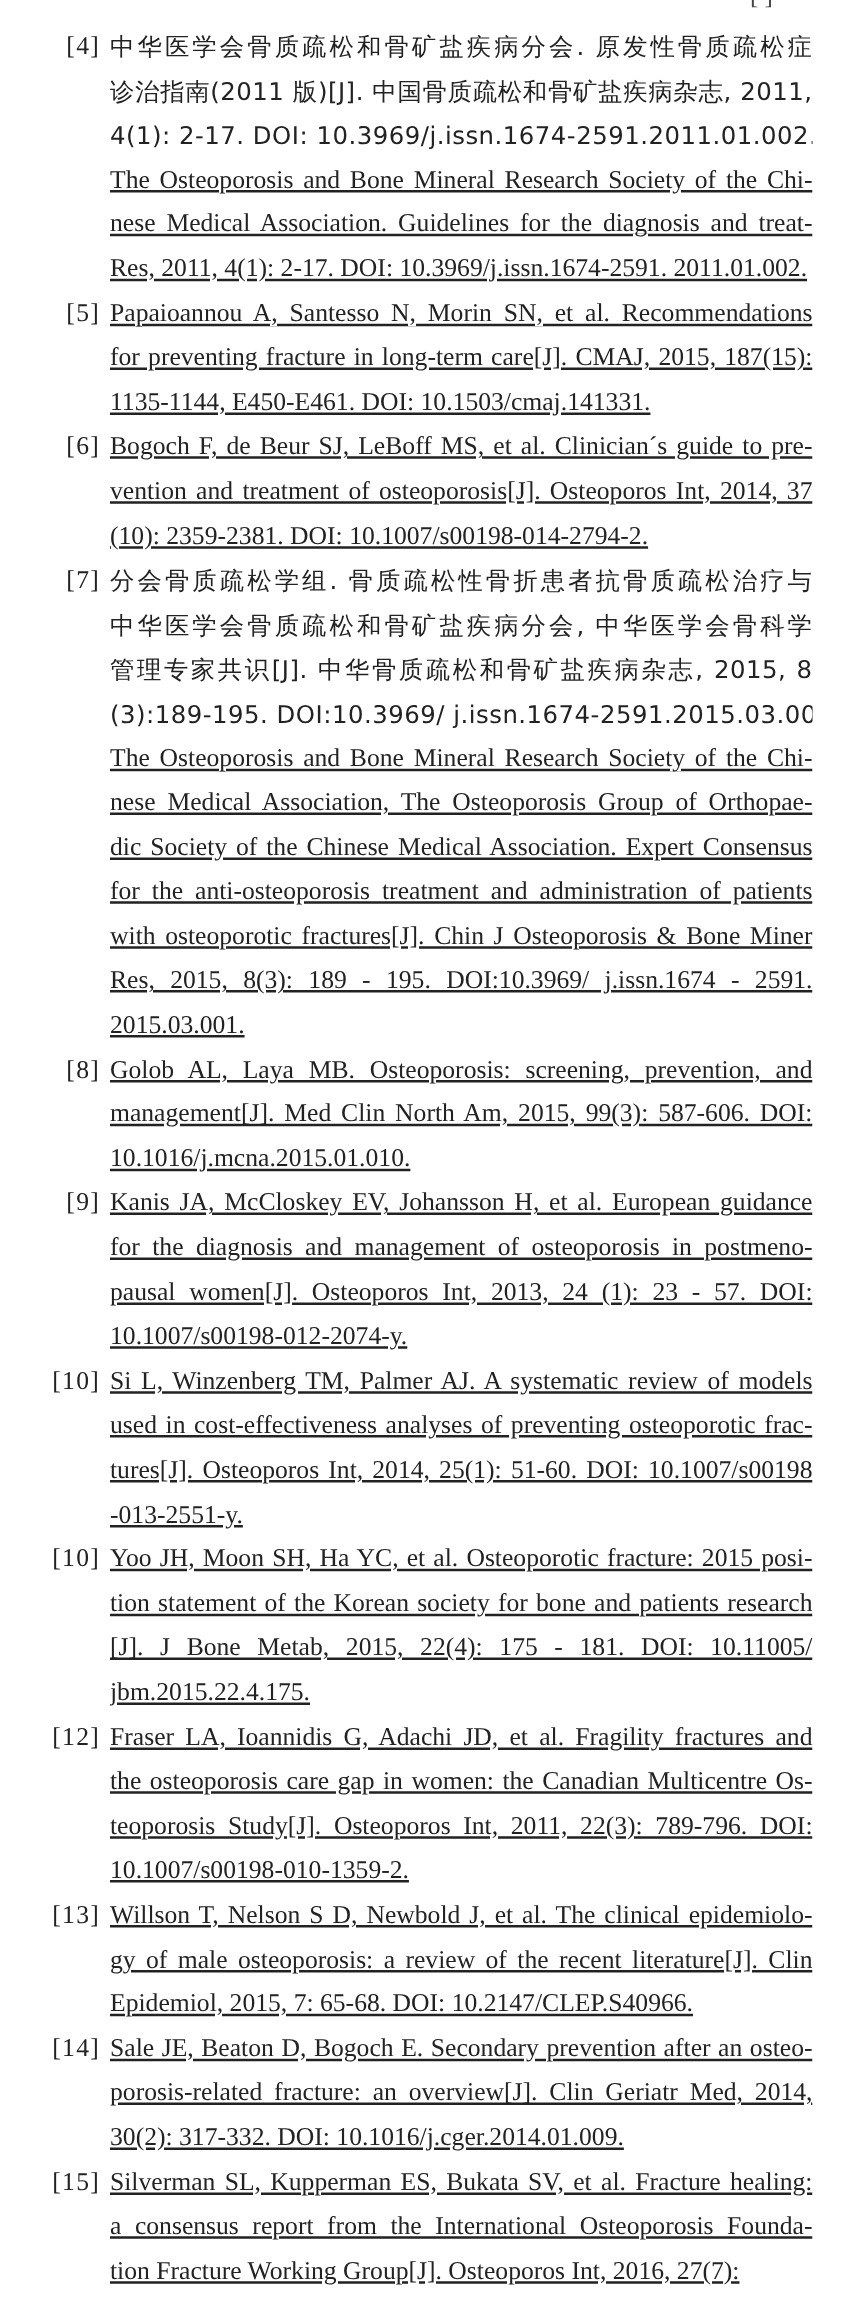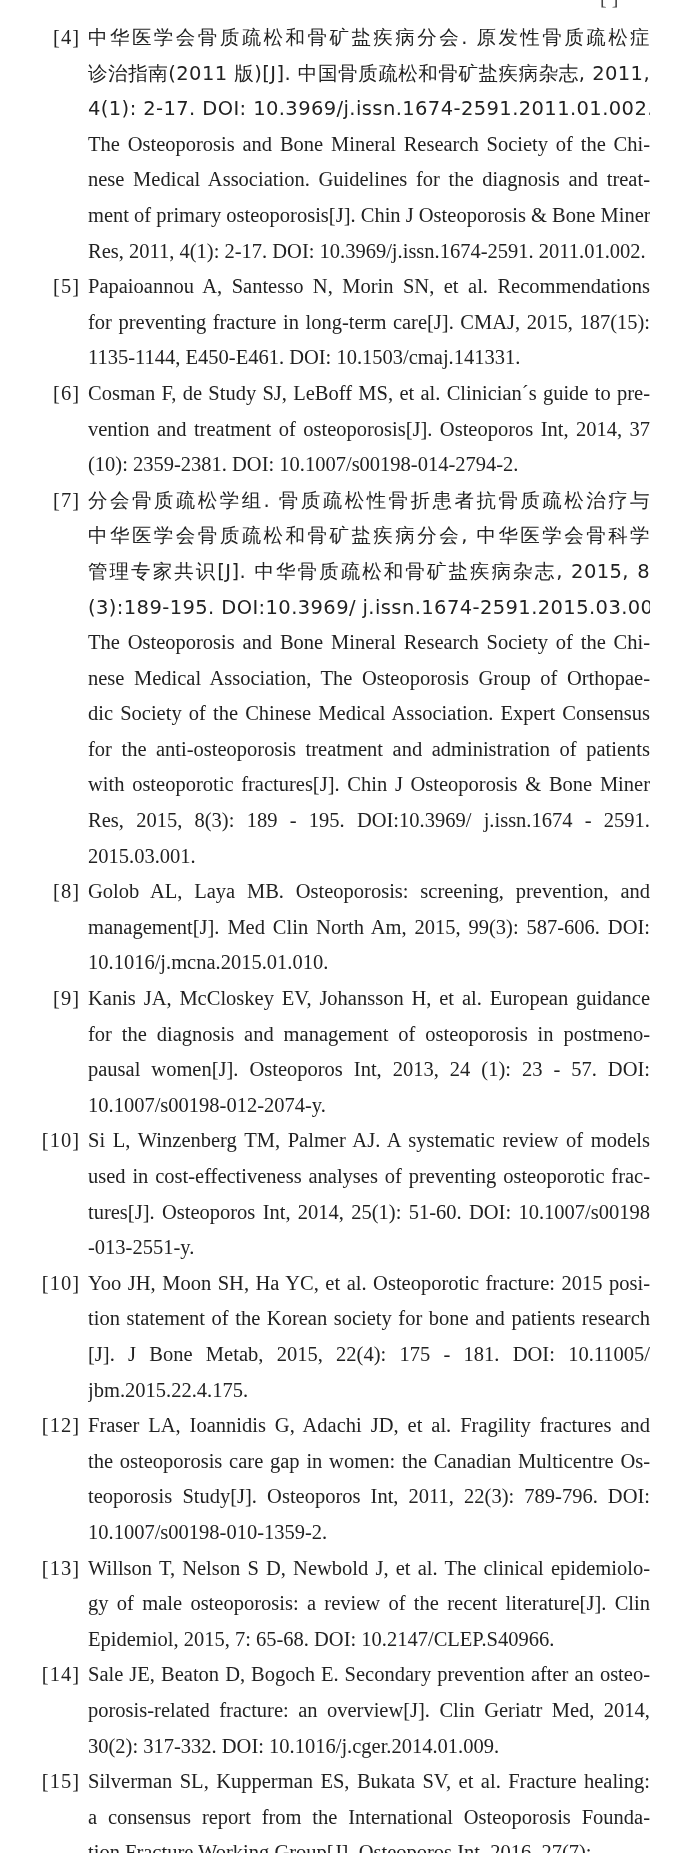--- a/index.html
+++ b/index.html
@@ -8,54 +8,53 @@
   .top-fragment { position: absolute; top: -14px; left: 600px; font-size: 20px; color: #444; }
   .refs { position: absolute; top: 20px; left: 0; width: 690px; }
   .ref { position: relative; padding-left: 88px; width: 562px; }
   .ref-num { position: absolute; left: 0; width: 80px; text-align: right; top: 0;
              font-size: 20.5px; line-height: 35.6px; letter-spacing: 1px; }
   .ref-line { display: block; font-size: 20.5px; line-height: 35.6px; height: 35.6px;
               white-space: nowrap; text-align: justify; text-align-last: justify; overflow: hidden; }
   .ref-line.last { text-align-last: left; }
   .cn { font-family: "DejaVu Sans", sans-serif; font-size: 19.5px; letter-spacing: 0.4px; }
   .block { display: block; }
-  .en-block { margin-top: 0; }
+  .en-block { margin-top: 0; text-decoration: underline; }
 </style>
 </head>
 <body>
 
 <div class="top-fragment">[ ]</div>
 
 <div class="refs" id="refs">
     <div class="ref">
       <span class="ref-num">[4]</span>
       <div class="block cn-block">
         <span class="ref-line cn">中华医学会骨质疏松和骨矿盐疾病分会. 原发性骨质疏松症</span>
         <span class="ref-line cn">诊治指南(2011 版)[J]. 中国骨质疏松和骨矿盐疾病杂志, 2011,</span>
         <span class="ref-line cn last">4(1): 2-17. DOI: 10.3969/j.issn.1674-2591.2011.01.002.</span>
       </div>
       <div class="block en-block">
         <span class="ref-line">The Osteoporosis and Bone Mineral Research Society of the Chi-</span>
         <span class="ref-line">nese Medical Association. Guidelines for the diagnosis and treat-</span>
-        <span class="ref-line">ment of primary osteoporosis[J]. Chin J Osteoporosis &amp; Bone Miner</span>
         <span class="ref-line last">Res, 2011, 4(1): 2-17.  DOI: 10.3969/j.issn.1674-2591. 2011.01.002.</span>
       </div>
     </div>
     <div class="ref">
       <span class="ref-num">[5]</span>
       <div class="block en-block">
         <span class="ref-line">Papaioannou A, Santesso N, Morin SN, et al. Recommendations</span>
         <span class="ref-line">for preventing fracture in long-term care[J]. CMAJ, 2015, 187(15):</span>
         <span class="ref-line last">1135-1144, E450-E461. DOI: 10.1503/cmaj.141331.</span>
       </div>
     </div>
     <div class="ref">
       <span class="ref-num">[6]</span>
       <div class="block en-block">
-        <span class="ref-line">Cosman F, de Study SJ, LeBoff MS, et al.  Clinician´s guide to pre-</span>
+        <span class="ref-line">Bogoch F, de Beur SJ, LeBoff MS, et al.  Clinician´s guide to pre-</span>
         <span class="ref-line">vention and treatment of osteoporosis[J]. Osteoporos Int, 2014, 37</span>
         <span class="ref-line last">(10): 2359-2381. DOI: 10.1007/s00198-014-2794-2.</span>
       </div>
     </div>
     <div class="ref">
       <span class="ref-num">[7]</span>
       <div class="block cn-block">
         <span class="ref-line cn">分会骨质疏松学组. 骨质疏松性骨折患者抗骨质疏松治疗与</span>
         <span class="ref-line cn">中华医学会骨质疏松和骨矿盐疾病分会, 中华医学会骨科学</span>
         <span class="ref-line cn">管理专家共识[J]. 中华骨质疏松和骨矿盐疾病杂志, 2015, 8</span>

